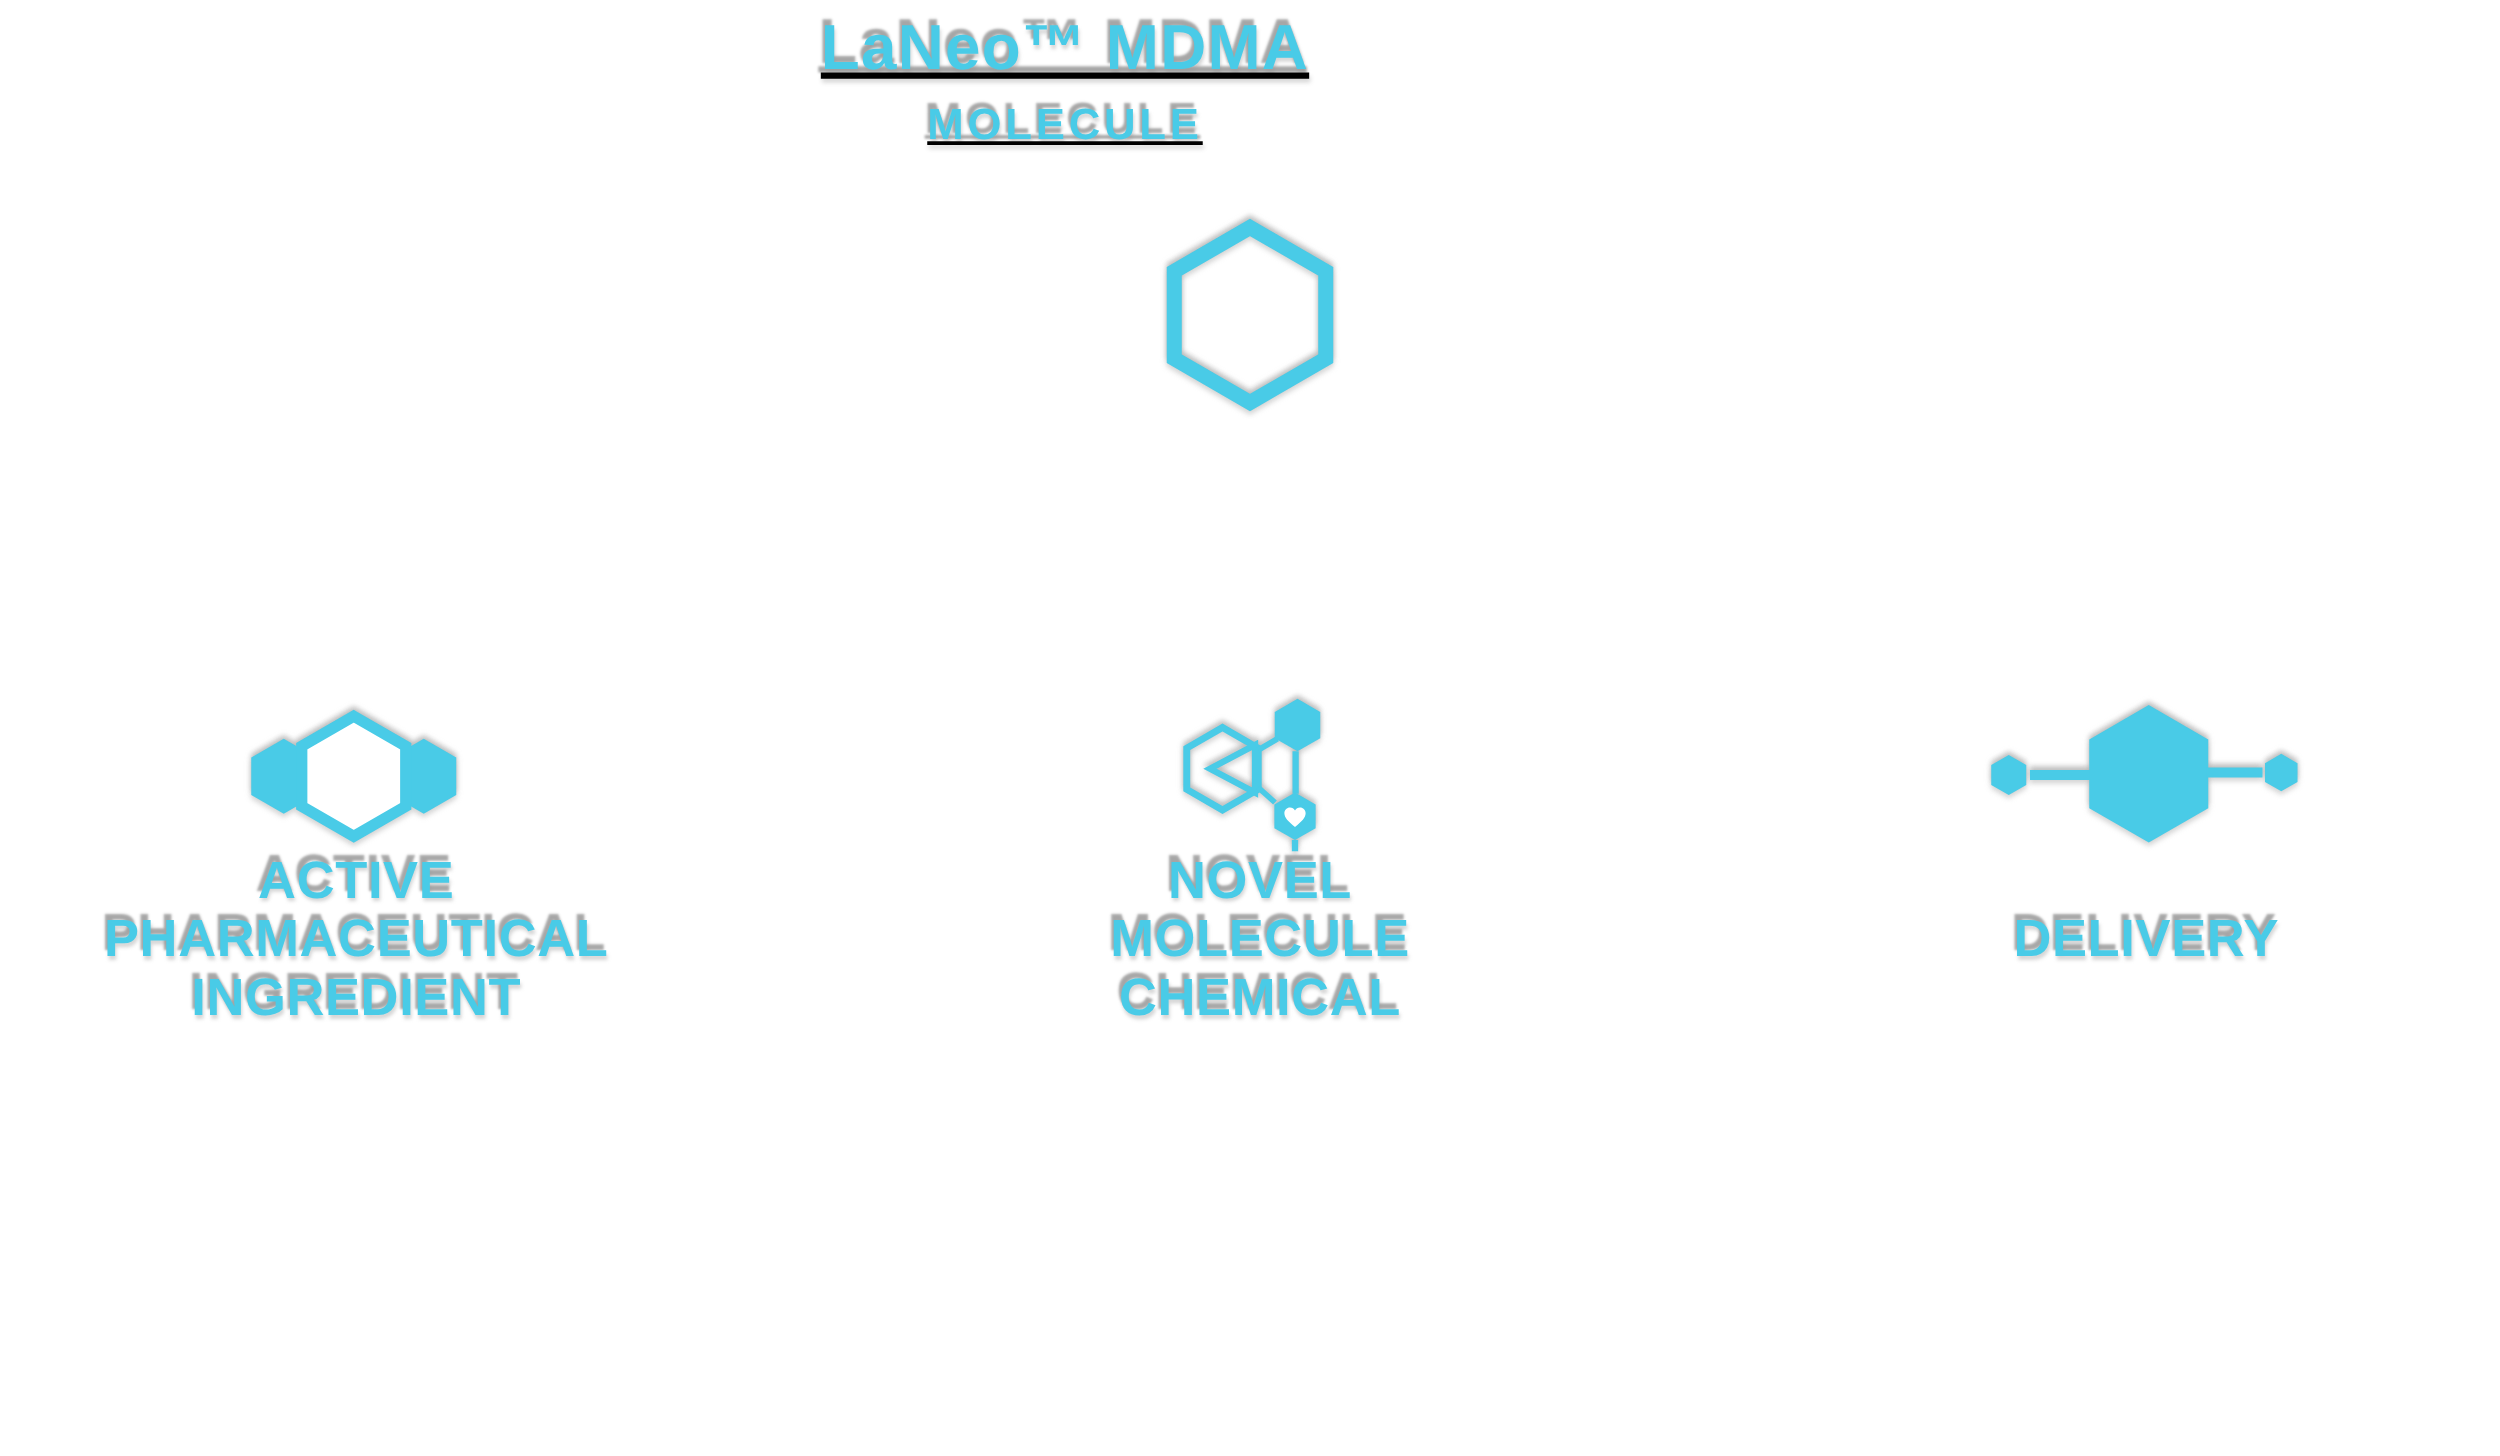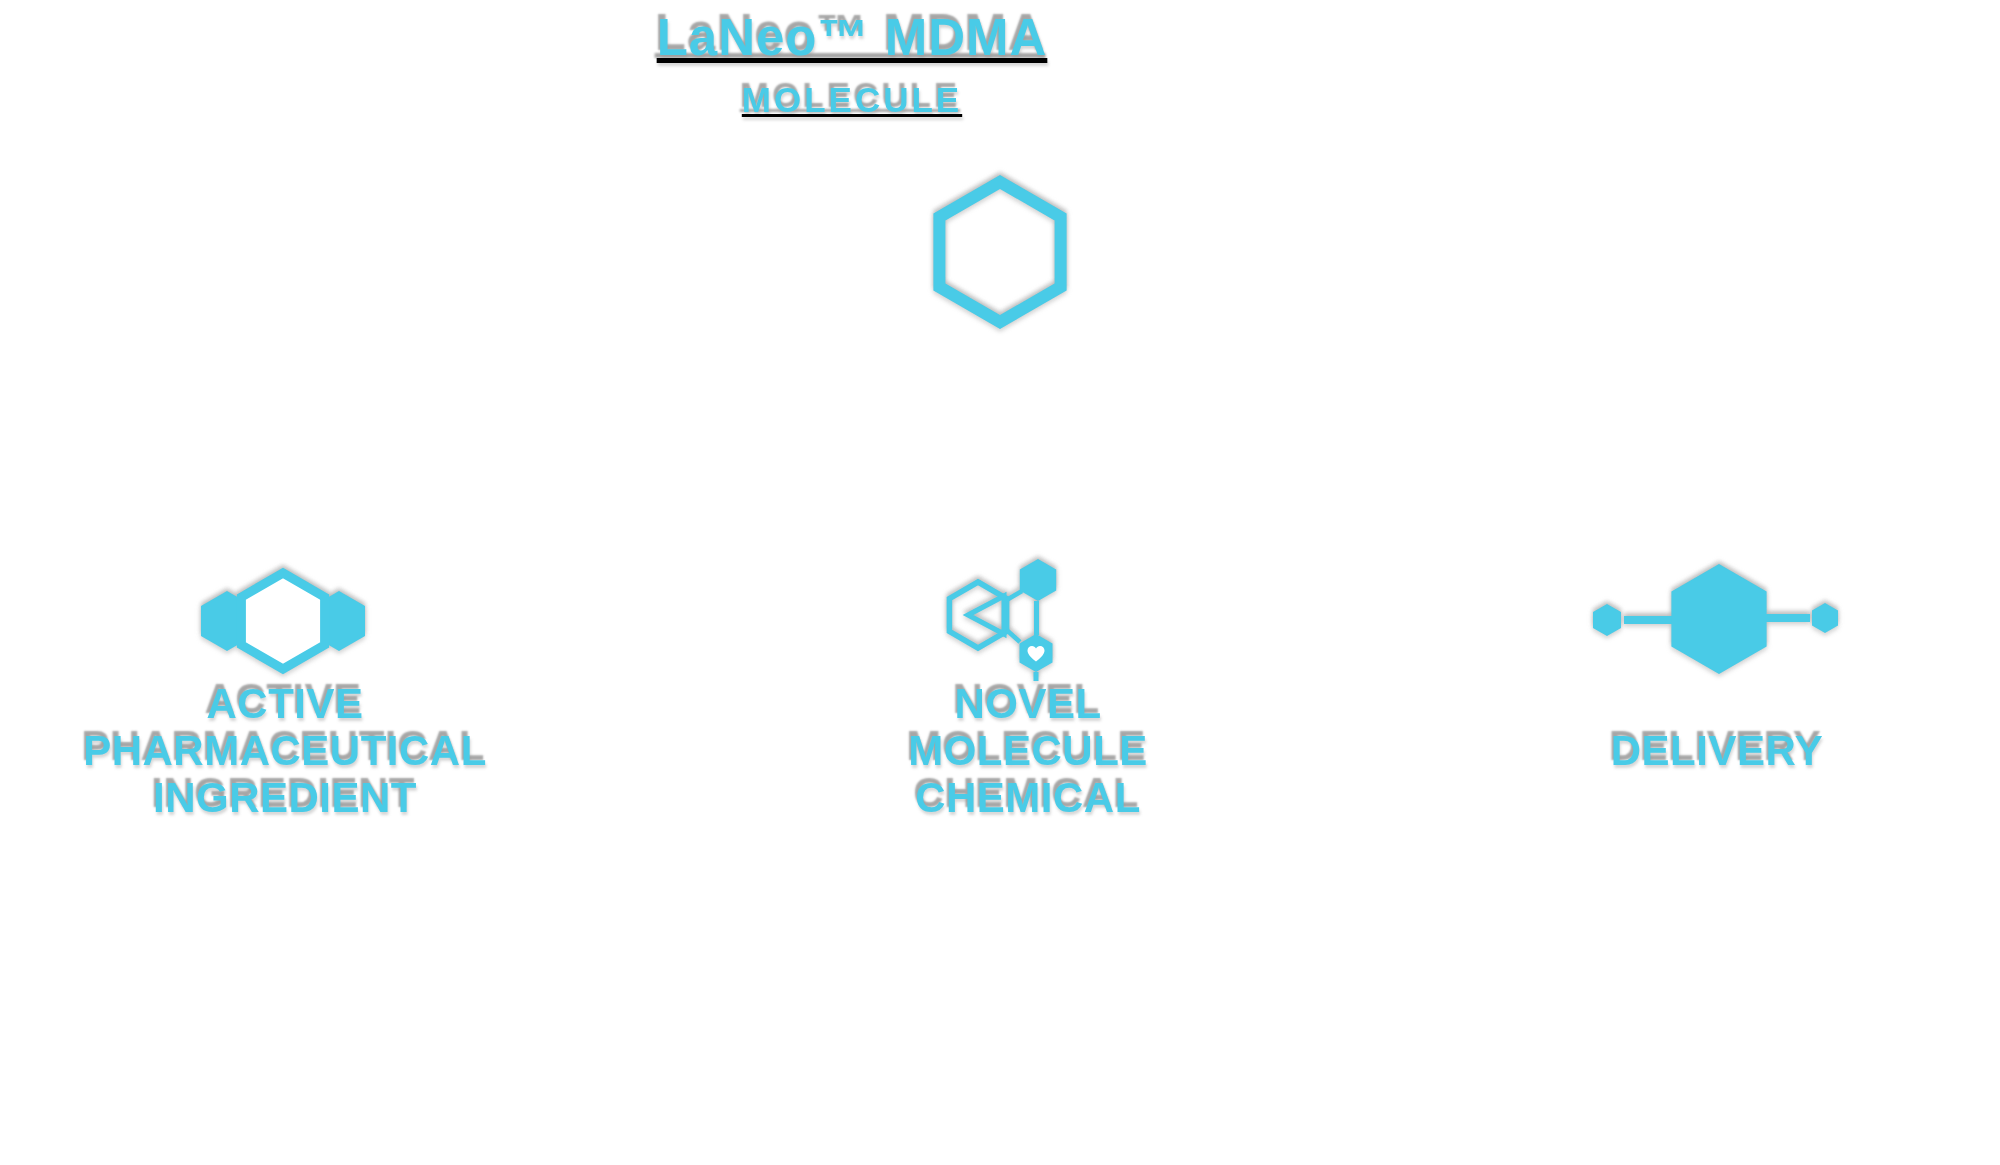--- a/index.html
+++ b/index.html
@@ -66,21 +66,21 @@
       <line x1="66.6" y1="82" x2="80" y2="94" stroke="var(--accent)" stroke-width="4.5"></line>
       <polygon points="98,11 116.2,21.5 116.2,42.5 98,53 79.8,42.5 79.8,21.5" fill="var(--accent)"></polygon>
       <line x1="96.5" y1="53" x2="96.5" y2="87" stroke="var(--accent)" stroke-width="5"></line>
       <polygon points="96,86 112.5,95.5 112.5,114.5 96,124 79.5,114.5 79.5,95.5" fill="var(--accent)"></polygon>
       <path d="M 96 113.5 C 90.5 109 87.5 106 87.5 102.5 C 87.5 100 89.5 98 92 98
                C 93.7 98 95.2 99 96 100.4 C 96.8 99 98.3 98 100 98
                C 102.5 98 104.5 100 104.5 102.5 C 104.5 106 101.5 109 96 113.5 Z" fill="#ffffff"></path>
       <line x1="96" y1="124" x2="96" y2="133" stroke="var(--accent)" stroke-width="5"></line>
     </svg>
   </div>
-  <div class="label cyan-text" style="left:728px;top:680px;">
+  <div class="label cyan-text" style="left:708px;top:680px;">
     <div>NOVEL</div>
     <div>MOLECULE</div>
     <div>CHEMICAL</div>
   </div>
 
   <div class="icon-abs" style="left:1580px;top:563px;">
     <svg width="262" height="114" viewBox="0 0 262 114">
       <polygon points="27,41 41,49 41,65 27,73 13,65 13,49" fill="var(--accent)"></polygon>
       <line x1="44" y1="57" x2="93" y2="57" stroke="var(--accent)" stroke-width="8"></line>
       <polygon points="139,1 186.6,28.5 186.6,83.5 139,111 91.4,83.5 91.4,28.5" fill="var(--accent)"></polygon>

